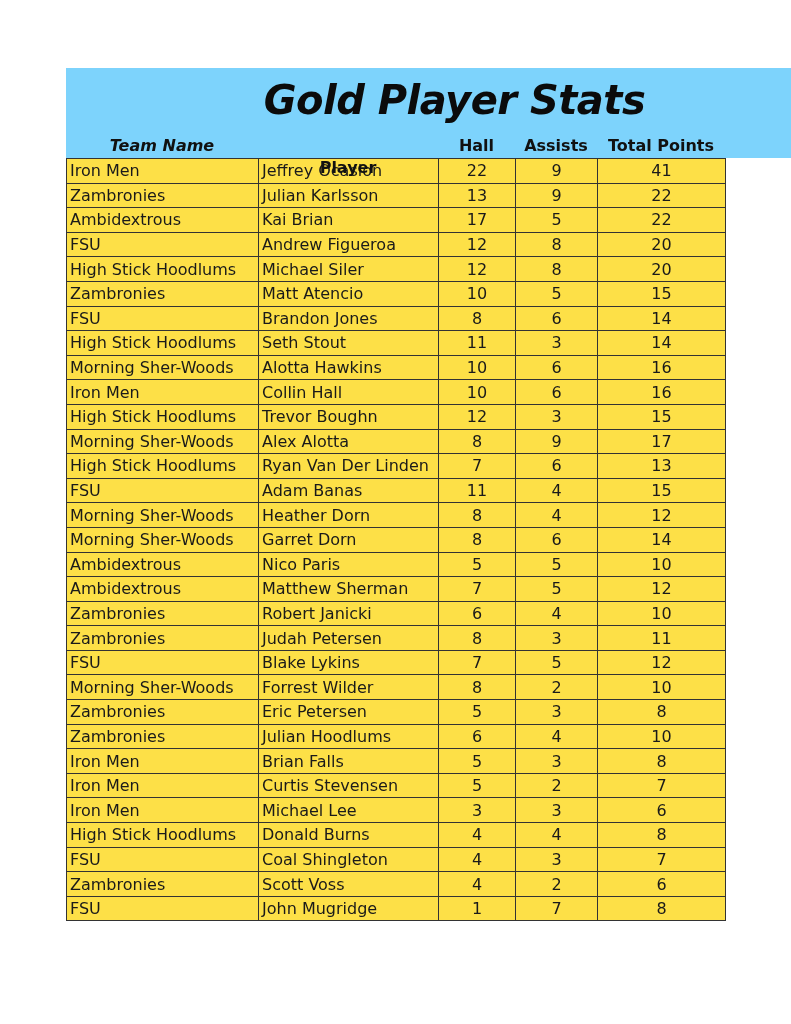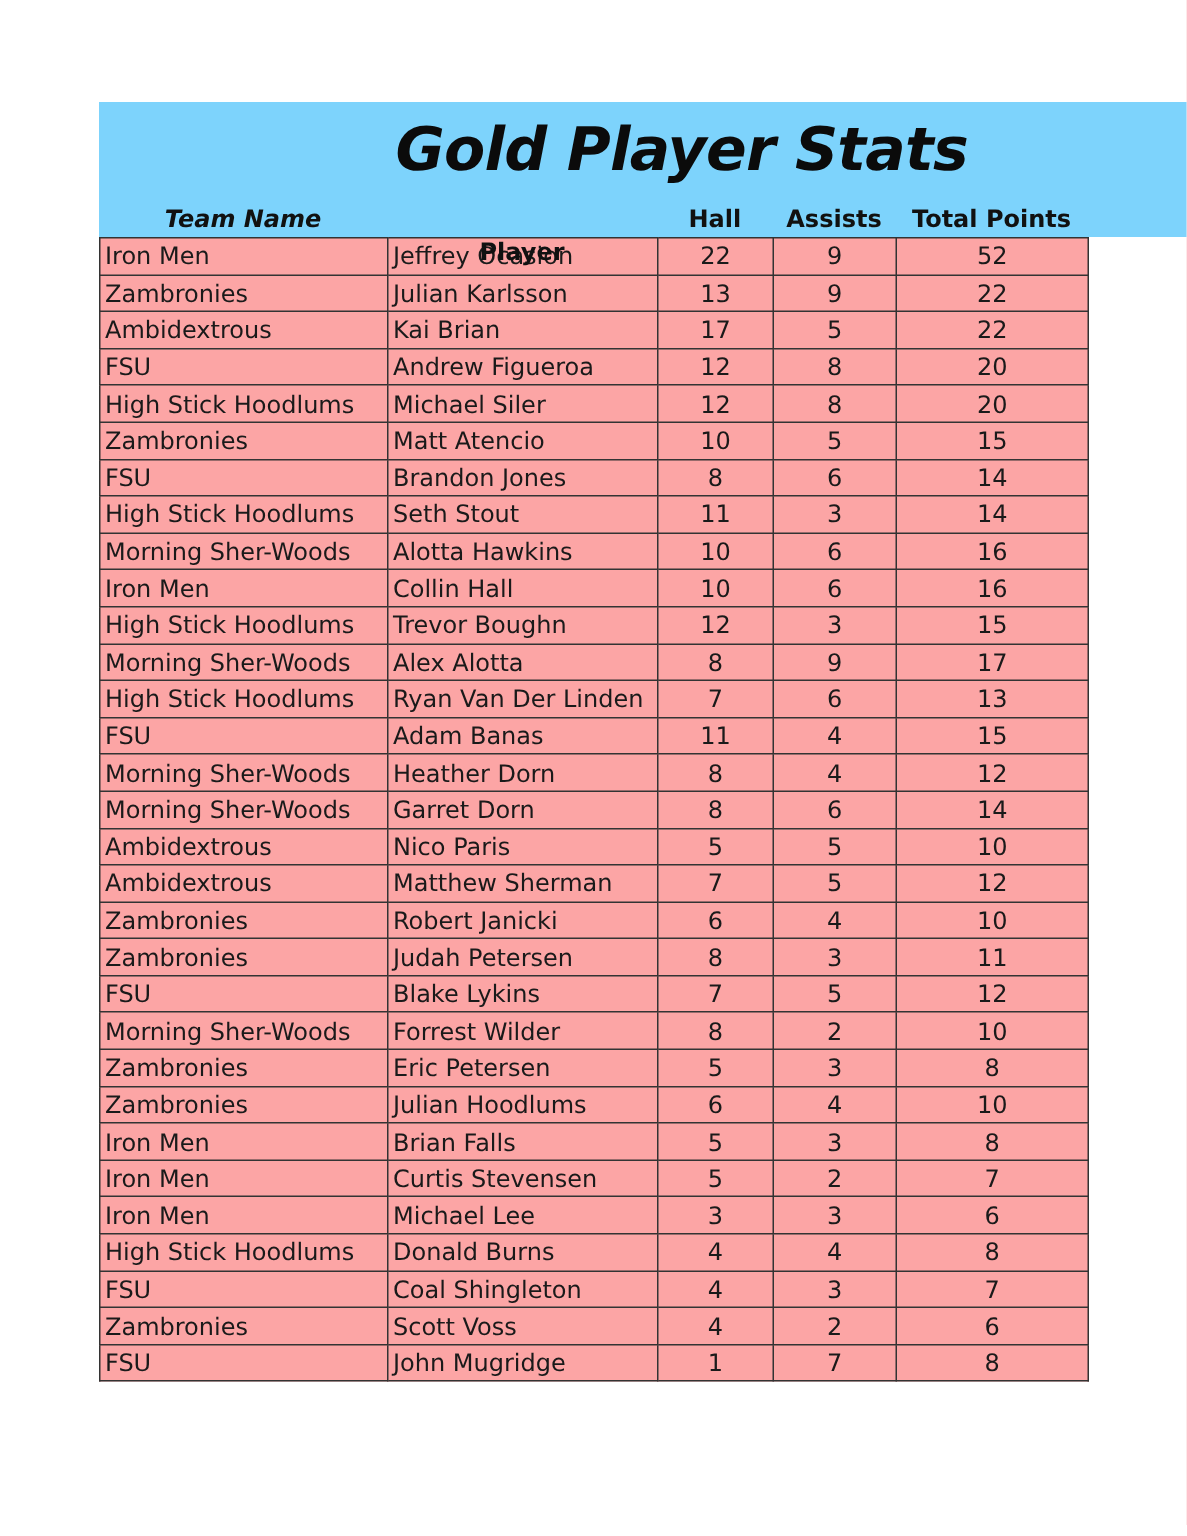--- a/index.html
+++ b/index.html
@@ -59,21 +59,21 @@
     .c-team { width: 192px; }
     .c-player { width: 180px; margin-top: 22px; }
     .c-goals { width: 77px; }
     .c-assists { width: 82px; }
     .c-total { width: 128px; }
 
     table.stats {
       border-collapse: collapse;
       width: 659px;
       table-layout: fixed;
-      background: #fca5a5;
+      background: #fde047;
     }
     table.stats td {
       border: 1.5px solid #333333;
       height: 23.6px;
       padding: 0 3px;
       font-size: 16px;
       line-height: 23px;
       white-space: nowrap;
       overflow: hidden;
       color: #1a1a1a;
@@ -104,21 +104,21 @@
       <col style="width:77px">
       <col style="width:82px">
       <col style="width:128px">
     </colgroup>
     <tbody id="stats-body">
         <tr>
           <td>Iron Men</td>
           <td>Jeffrey Ocasion</td>
           <td class="num">22</td>
           <td class="num">9</td>
-          <td class="num">52</td>
+          <td class="num">41</td>
         </tr>
         <tr>
           <td>Zambronies</td>
           <td>Julian Karlsson</td>
           <td class="num">13</td>
           <td class="num">9</td>
           <td class="num">22</td>
         </tr>
         <tr>
           <td>Ambidextrous</td>

